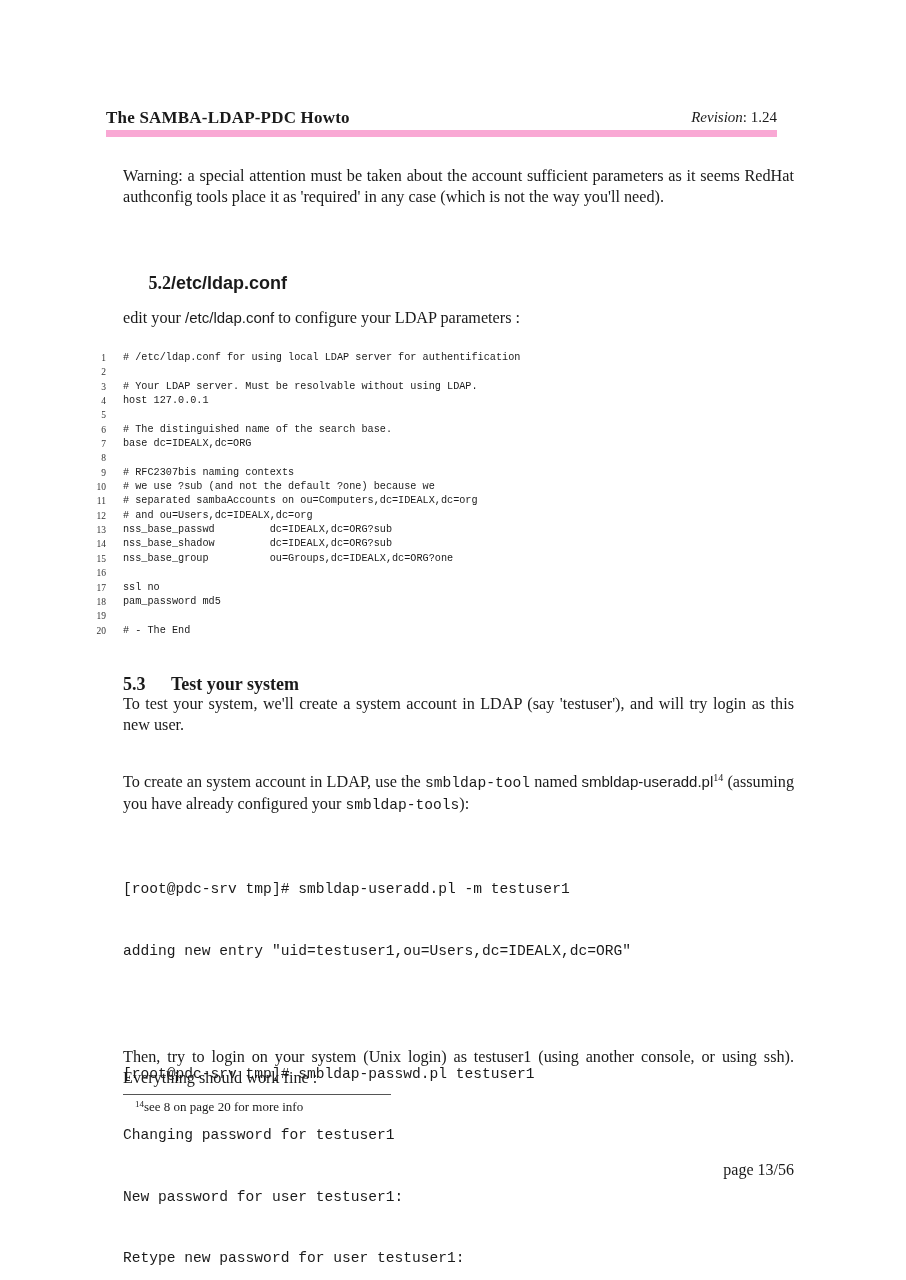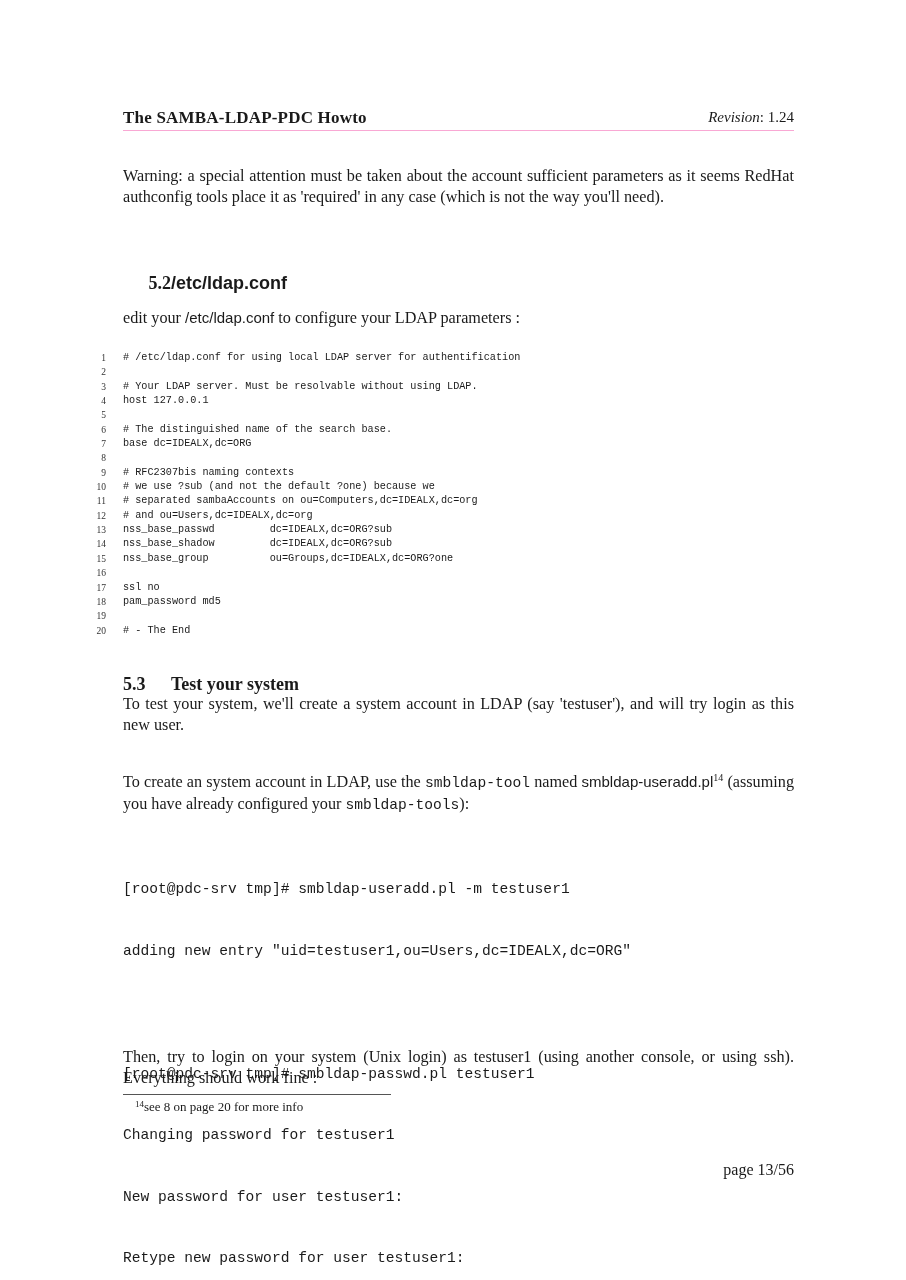--- a/index.html
+++ b/index.html
@@ -1,18 +1,18 @@
 <!DOCTYPE html>
 <html><head>
 <meta charset="utf-8">
 <style>
   html, body { margin: 0; padding: 0; background: #ffffff; }
   body { width: 906px; height: 1280px; position: relative; overflow: hidden; color: #1a1a1a; }
 
-  .header { position: absolute; left: 123px; top: 108px; width: 671px; height: 22px; border-bottom: 1px solid #f9a8d4; }
+  .header { position: absolute; left: 106px; top: 108px; width: 671px; height: 22px; border-bottom: 7px solid #f9a8d4; }
   .header-title { position: absolute; left: 0; top: 0; font-family: "Liberation Serif", serif; font-weight: bold; font-size: 17px; letter-spacing: 0.2px; }
   .header-rev { position: absolute; right: 0; top: 1px; font-family: "Liberation Serif", serif; font-size: 15px; }
   .header-rev i { font-style: italic; }
 
   .para { position: absolute; left: 123px; width: 671px; font-family: "Liberation Serif", serif; font-size: 16.2px; line-height: 21px; text-align: justify; }
 
   .h2 { position: absolute; left: 123px; font-size: 18px; font-weight: bold; }
   .h2 .num { display: inline-block; width: 48px; font-family: "Liberation Serif", serif; }
   .h2 .t-sans { font-family: "Liberation Sans", sans-serif; }
   .h2 .t-serif { font-family: "Liberation Serif", serif; }

